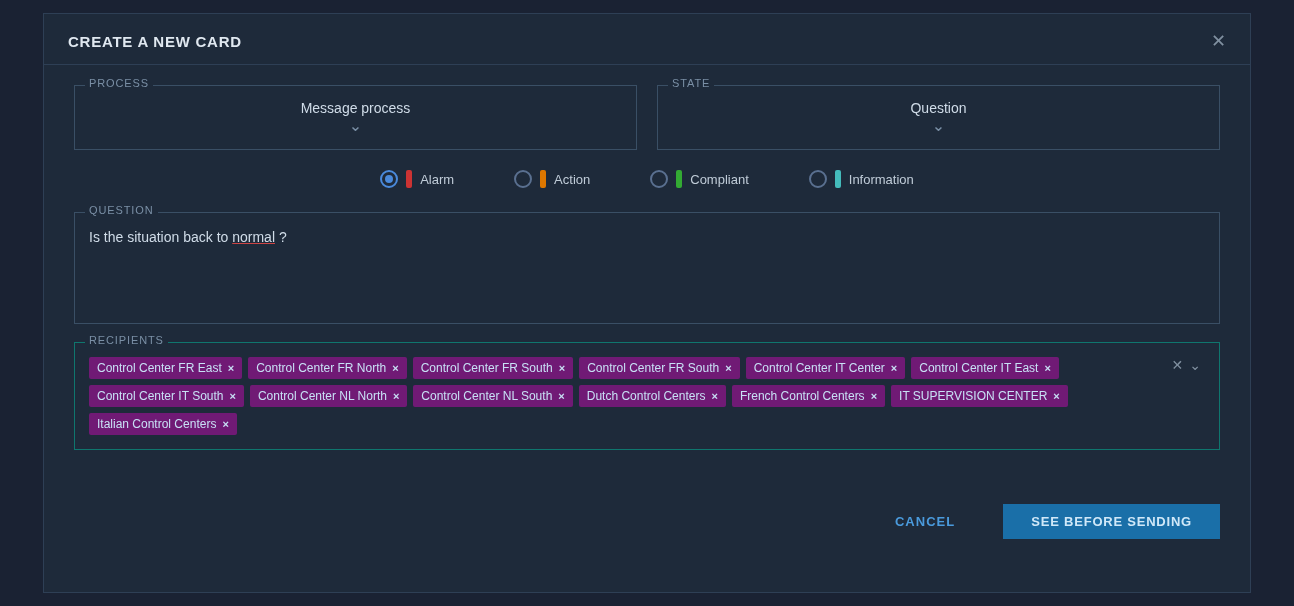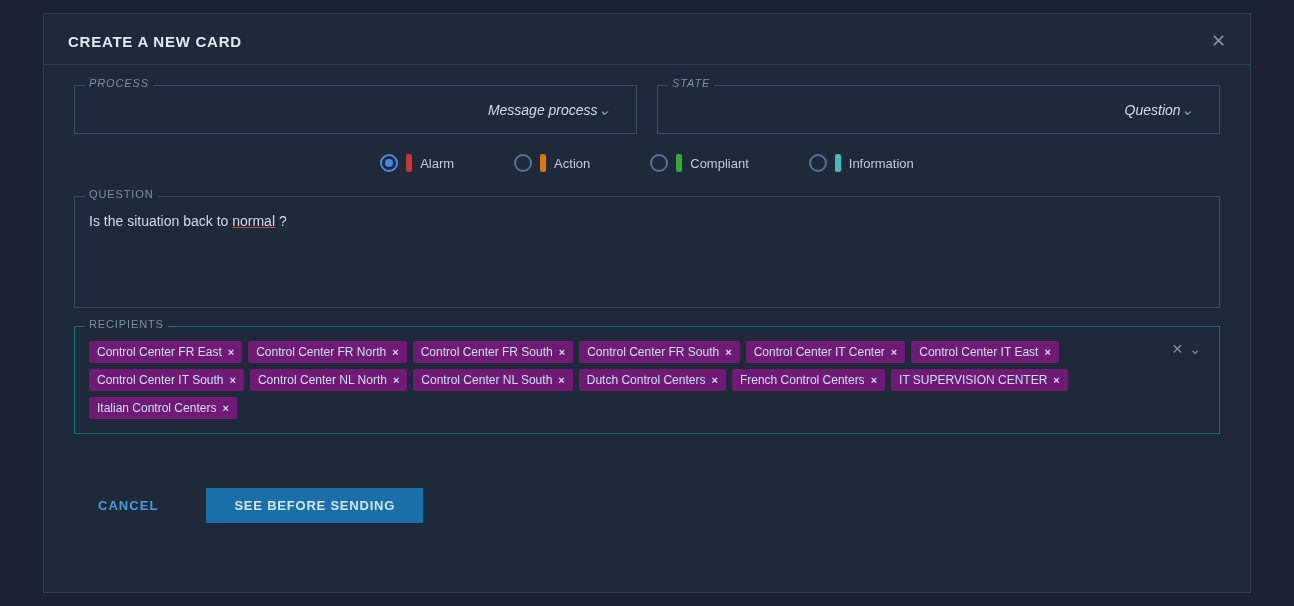--- a/index.html
+++ b/index.html
@@ -44,42 +44,42 @@
       padding: 20px 30px;
     }
     .row-fields {
       display: flex;
       gap: 20px;
       margin-bottom: 20px;
     }
     .field-group {
       flex: 1;
       border: 1px solid #3a4f65;
-      padding: 8px 25px;
-      position: relative;
-      background: #1e2a3a;
-      font-style: italic;
+      padding: 8px 8px;
+      position: relative;
+      background: #1e2a3a;
     }
     .field-label {
       position: absolute;
       top: -9px;
       left: 10px;
       background: #1e2a3a;
       color: #7a8fa5;
       font-size: 11px;
       letter-spacing: 0.08em;
       padding: 0 4px;
     }
     .field-select {
       display: flex;
       align-items: center;
-      justify-content: flex-end;
+      justify-content: space-between;
       width: 100%;
       cursor: pointer;
       padding: 6px 0;
+      flex-direction: column;
     }
     .field-value {
       color: #d0dce8;
       font-size: 14px;
     }
     .chevron-down {
       color: #7a8fa5;
       font-size: 16px;
     }
     .radio-group {
@@ -204,21 +204,21 @@
       font-size: 14px;
     }
     .tags-clear-btn {
       cursor: pointer;
     }
     .tags-expand-btn {
       cursor: pointer;
     }
     .dialog-footer {
       display: flex;
-      justify-content: flex-start;
+      justify-content: flex-end;
       gap: 24px;
       padding: 16px 30px;
     }
     .cancel-btn {
       background: transparent;
       border: none;
       color: #4a9adc;
       font-size: 13px;
       letter-spacing: 0.08em;
       cursor: pointer;

